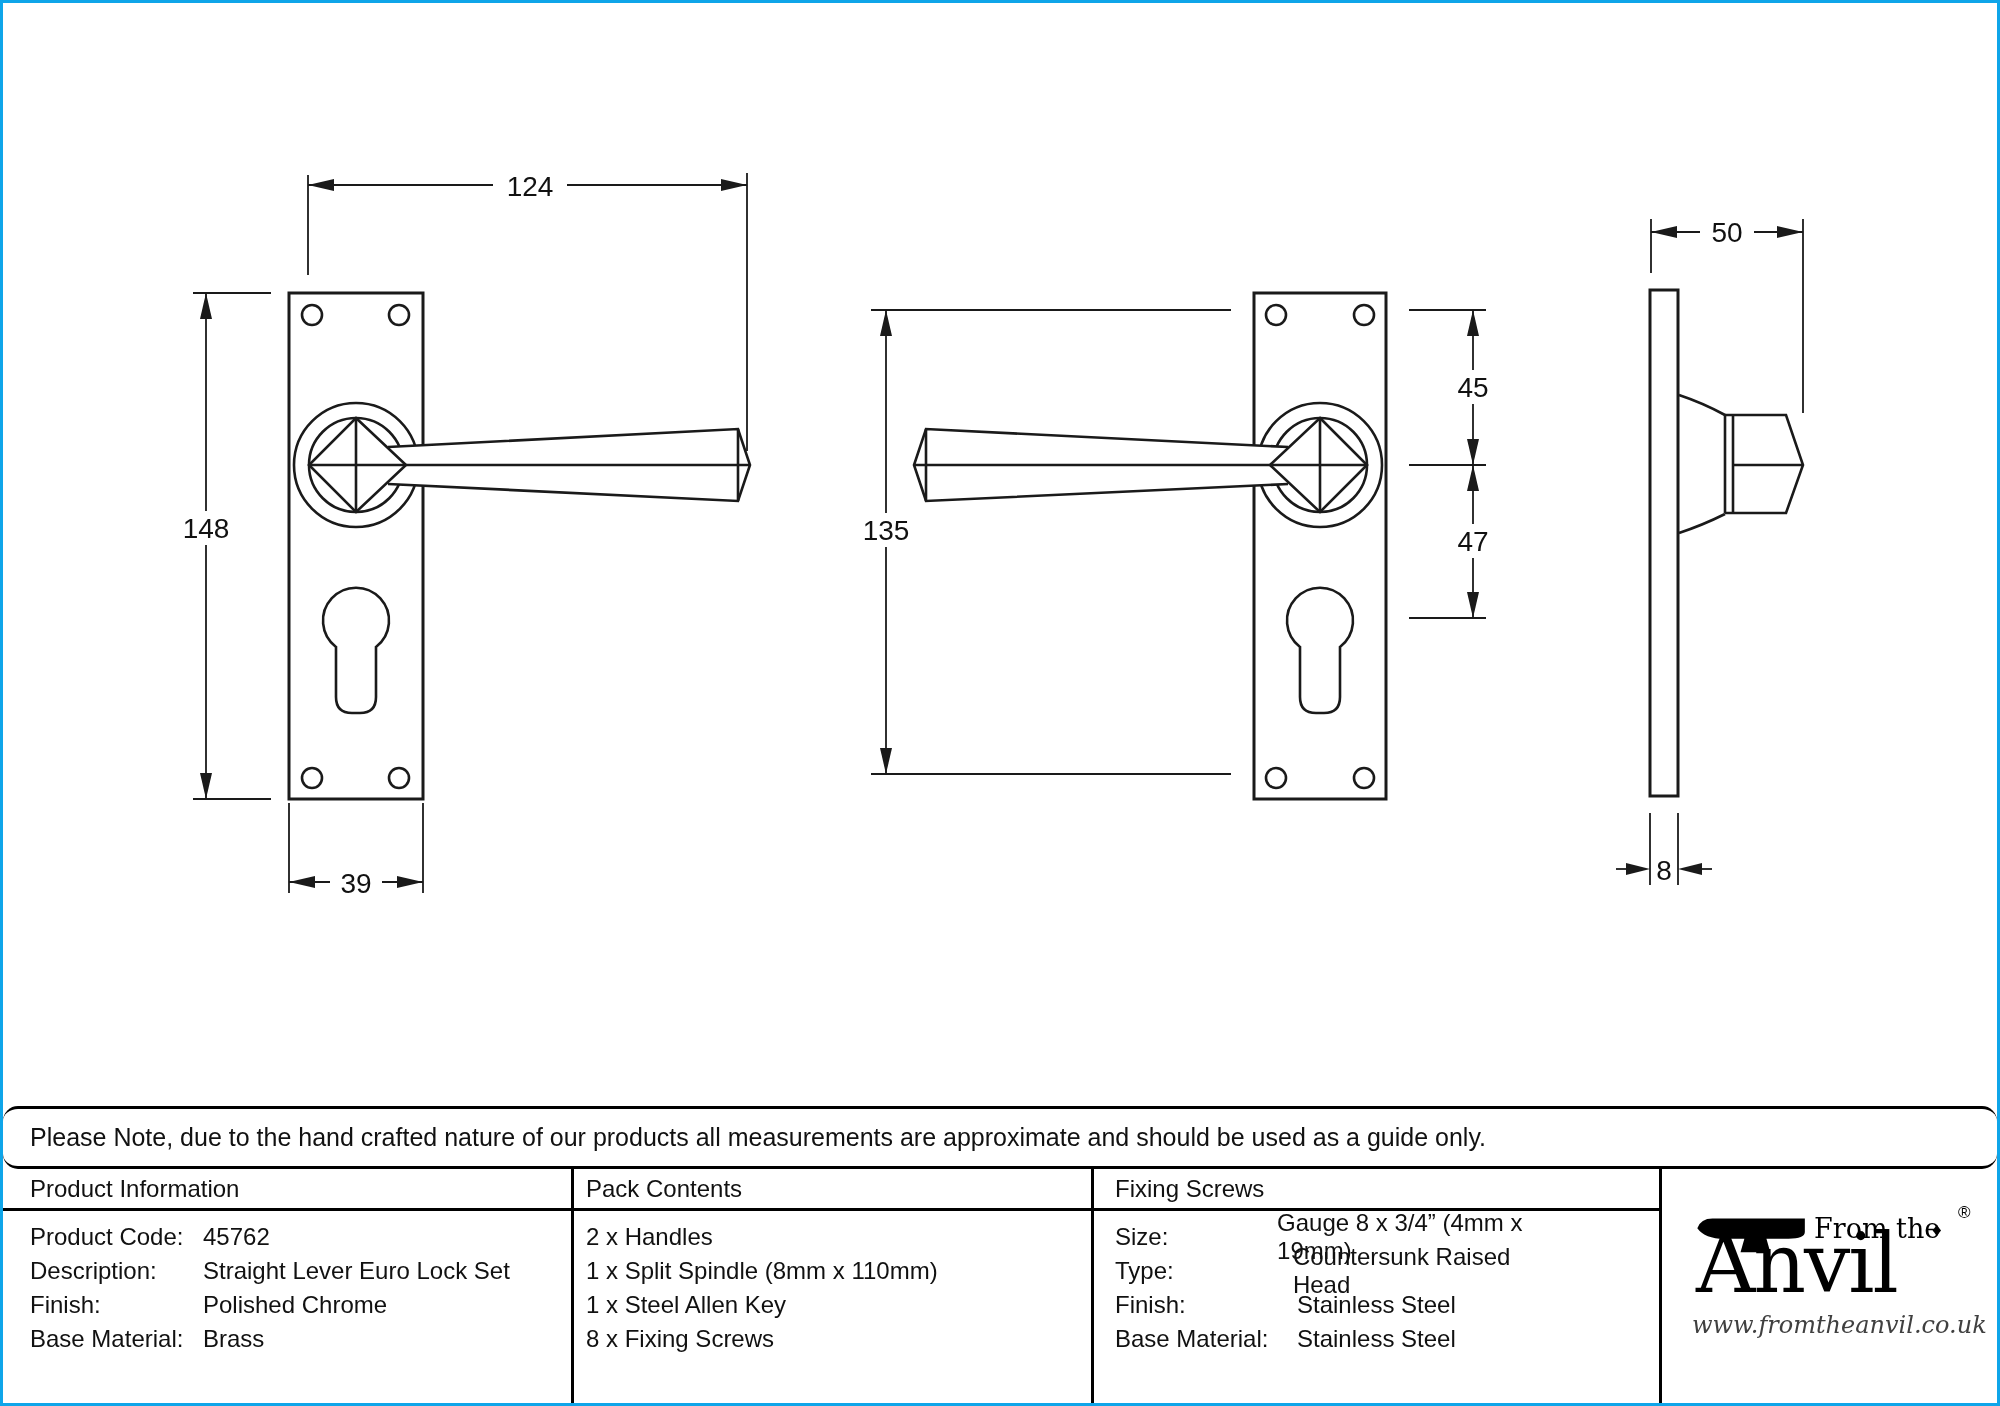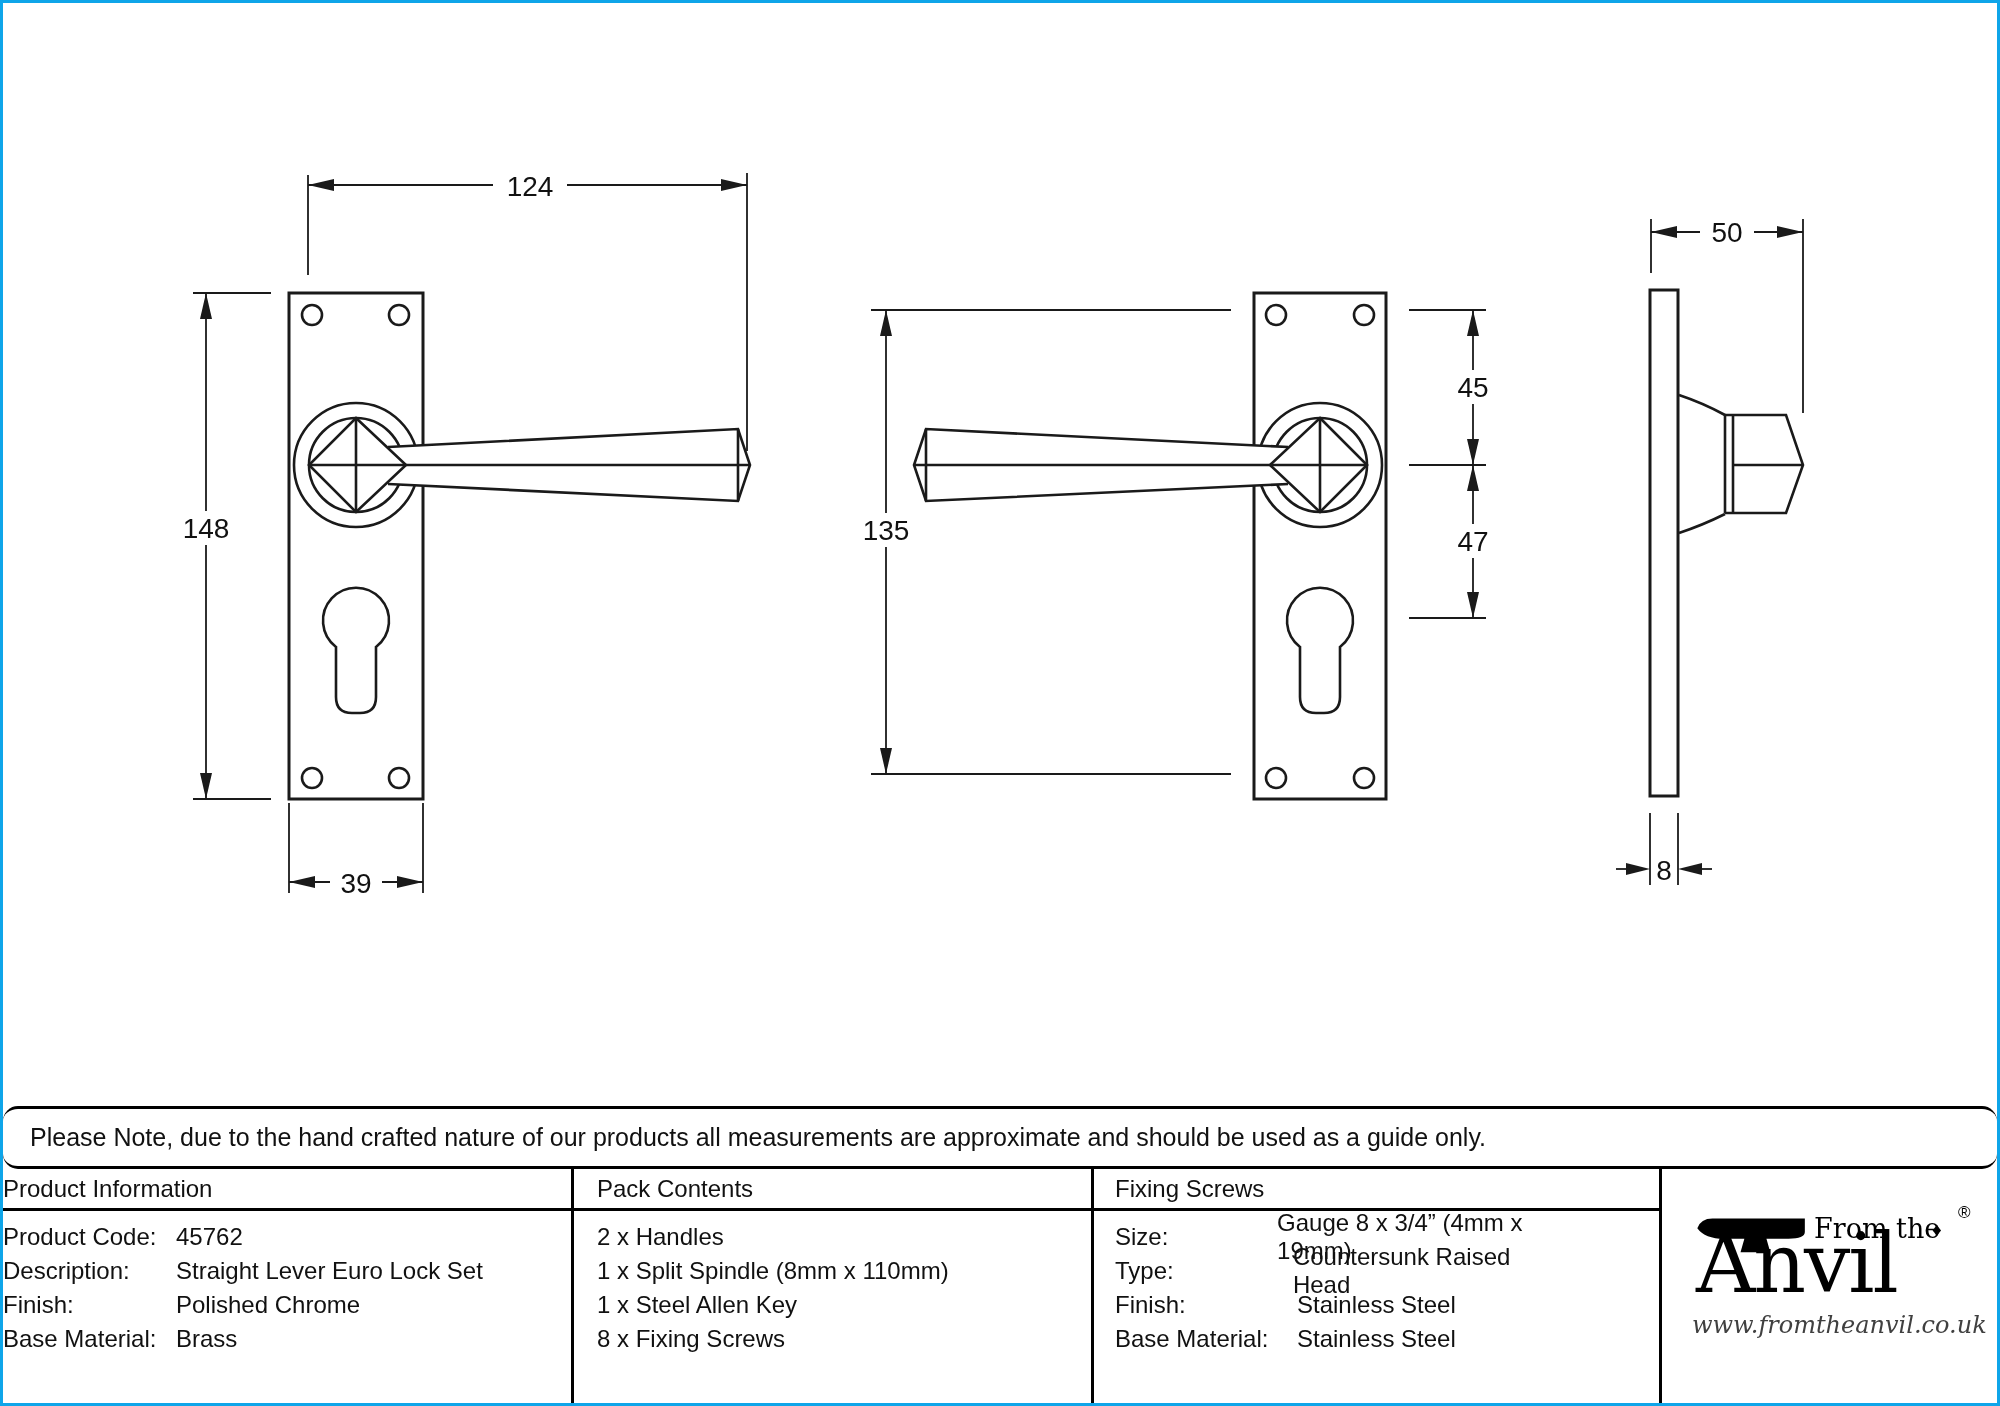--- a/index.html
+++ b/index.html
@@ -16,21 +16,21 @@
   .note{position:absolute;left:0;top:1103px;width:1994px;height:63px;box-sizing:border-box;
         border-top:3px solid #000;border-bottom:3px solid #000;display:flex;align-items:center;
         padding-left:27px;font-size:25px;border-radius:15px;}
   .tbl{position:absolute;left:0;top:1166px;width:1994px;height:237px;font-size:24px;}
   .vline{position:absolute;top:0;width:3px;height:237px;background:#000;}
   .hline{position:absolute;left:0;top:39px;width:1659px;height:3px;background:#000;}
   .cell{position:absolute;top:0;height:237px;box-sizing:border-box;}
   .th{height:39px;display:flex;align-items:center;}
   .body{padding-top:12px;}
   .tr{height:34px;display:flex;align-items:center;}
-  .c1{} .c2{padding-left:23px;} .c3{padding-left:21px;}
+  .c1{padding-left:27px;} .c2{padding-left:12px;} .c3{padding-left:21px;}
   .lblA{display:inline-block;width:173px;} .lblC{display:inline-block;width:182px;}
   .logo{position:absolute;left:30px;top:40px;width:285px;height:140px;}
   .logo .anvil-ic{position:absolute;left:2px;top:0;}
   .logo .fromthe{position:absolute;left:122px;top:4px;font-family:"DejaVu Serif","Liberation Serif",serif;
         font-size:27px;color:#000;}
   .logo .dia{position:absolute;left:240px;top:10px;font-size:19px;color:#000;}
   .logo .reg{position:absolute;left:266px;top:-6px;font-size:17px;color:#000;}
   .logo .brand{position:absolute;left:4px;top:14px;font-family:"DejaVu Serif","Liberation Serif",serif;
         font-size:82px;line-height:82px;color:#000;letter-spacing:-2px;}
   .logo .web{position:absolute;left:0px;top:102px;width:285px;text-align:center;

